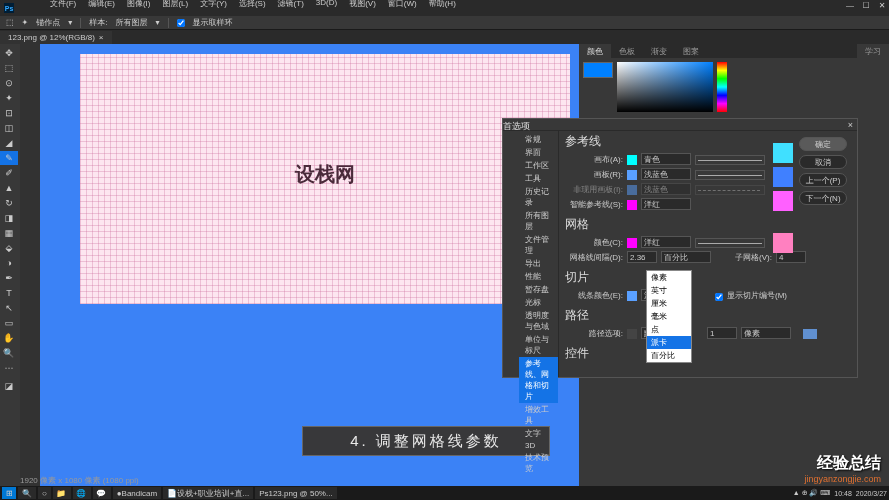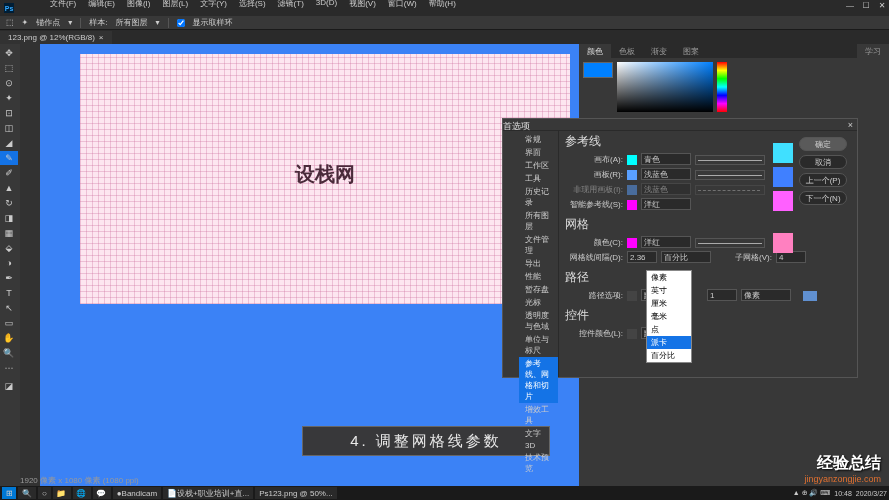--- a/index.html
+++ b/index.html
@@ -267,40 +267,45 @@
       </div>
       <div class="dlg-row">
         <span class="dlg-label">网格线间隔(D):</span>
         <input class="dlg-input" value="2.36" style="">
         <div class="dlg-select">百分比</div>
         <span style="margin-left:20px">子网格(V):</span>
         <input class="dlg-input" value="4" style="">
       </div>
     </div>
 
+    <div class="dlg-section">
+      <div class="dlg-section-title">切片</div>
+      <div class="dlg-row">
+        <span class="dlg-label">线条颜色(E):</span>
+        <div class="dlg-swatch" style="background:#5aa0ff"></div>
+        <div class="dlg-select">浅蓝色</div>
+        <input type="checkbox" class="dlg-check" checked="" style="margin-left: 20px;">
+        <span>显示切片编号(M)</span>
+      </div>
+    </div>
 
     <div class="dlg-section">
       <div class="dlg-section-title">路径</div>
       <div class="dlg-row">
         <span class="dlg-label">路径选项:</span>
         <div class="dlg-swatch" style="background:#444"></div>
         <div class="dlg-select">默认值</div>
         <input class="dlg-input" style="margin-left: 12px;" value="1">
         <div class="dlg-select">像素</div>
         <div class="dlg-swatch" style="background:#6090d0;margin-left:8px;width:14px"></div>
       </div>
     </div>
 
     <div class="dlg-section">
       <div class="dlg-section-title">控件</div>
-      <div class="dlg-row">
-        <span class="dlg-label">控件颜色(L):</span>
-        <div class="dlg-swatch" style="background:#444"></div>
-        <div class="dlg-select">默认值</div>
-      </div>
     </div>
   </div>
 </div>
 
 <div class="dropdown-open">
   <div class="dd-item">像素</div>
   <div class="dd-item">英寸</div>
   <div class="dd-item">厘米</div>
   <div class="dd-item">毫米</div>
   <div class="dd-item">点</div>

